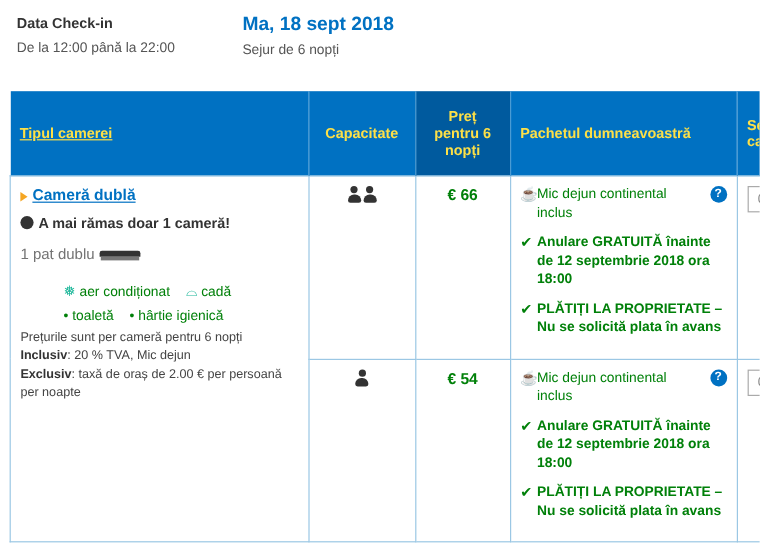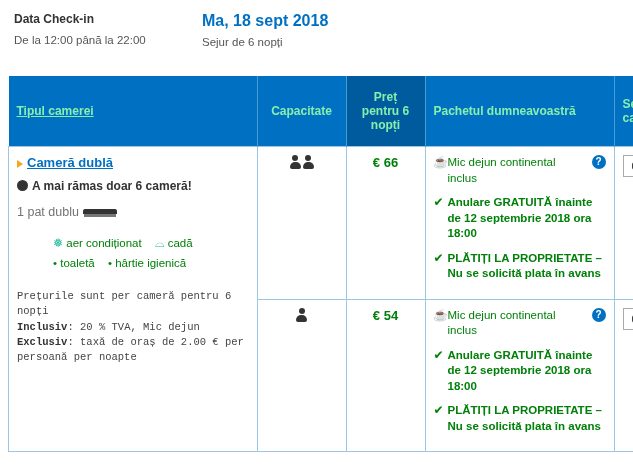--- a/index.html
+++ b/index.html
@@ -54,21 +54,21 @@
 
   
   .room-table {
     width: 617px;
     margin: 18px 8px 0 8px;
     border-collapse: collapse;
     table-layout: fixed;
   }
   .room-table th {
     background: #0071c2;
-    color: #86efac;
+    color: #fde047;
     font-size: 12px;
     font-weight: bold;
     text-align: left;
     vertical-align: middle;
     padding: 8px 8px;
     border-right: 1px solid #4a9bd4;
     height: 54px;
   }
   .room-table th:last-child { border-right: none; }
 
@@ -156,25 +156,23 @@
     color: #008009;
     line-height: 1.7;
     margin-left: 36px;
   }
   .facilities .fac { margin-right: 10px; white-space: nowrap; }
   .snow-icon { color: #1eb79a; font-size: 12px; }
   .tub-icon { color: #1eb79a; font-size: 12px; }
   .bullet { color: #008009; }
 
   .pricenote {
-    margin-top: 16px;
     font-size: 10.5px;
     color: #444444;
     line-height: 1.45;
-    font-family: Liberation Mono, monospace;
   }
   .pricenote b { color: #333333; }
 
   
   .person {
     display: inline-block;
     width: 11px;
     height: 14px;
     position: relative;
     margin: 0 1px;
@@ -285,21 +283,21 @@
   </thead>
   <tbody>
     <tr>
 
       <td class="cell-type" rowspan="2">
         <div>
           <span class="arrow-right"></span><span class="room-name">Cameră dublă</span>
         </div>
 
         <div class="scarcity">
-          <span class="dot-black"></span><span>A mai rămas doar 6 cameră!</span>
+          <span class="dot-black"></span><span>A mai rămas doar 1 cameră!</span>
         </div>
 
         <div class="bed-row">
           <span>1 pat dublu</span><span class="bed-icon"></span>
         </div>
 
         <div class="facilities">
           <span class="fac">
             <span class="snow-icon">❅</span>
             <span>aer condiționat</span>

